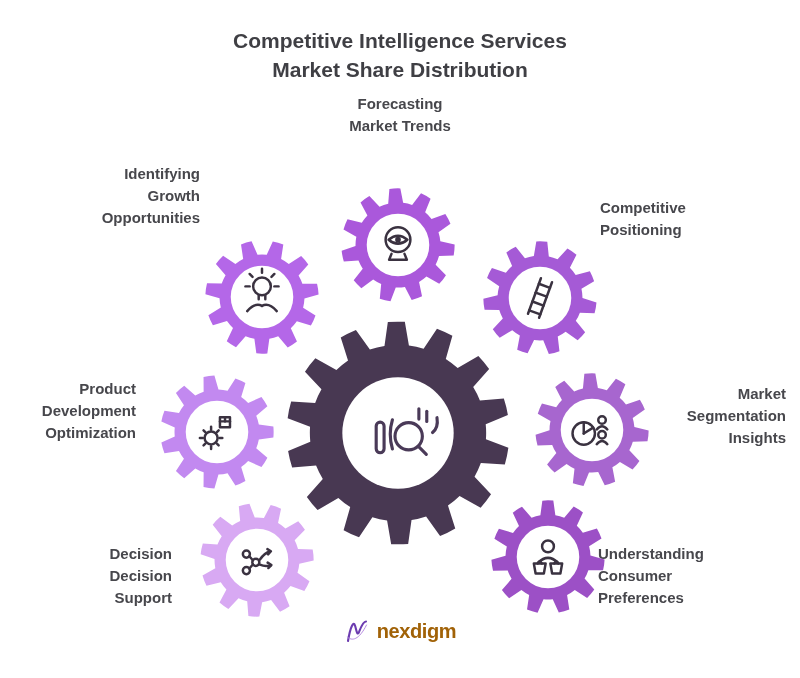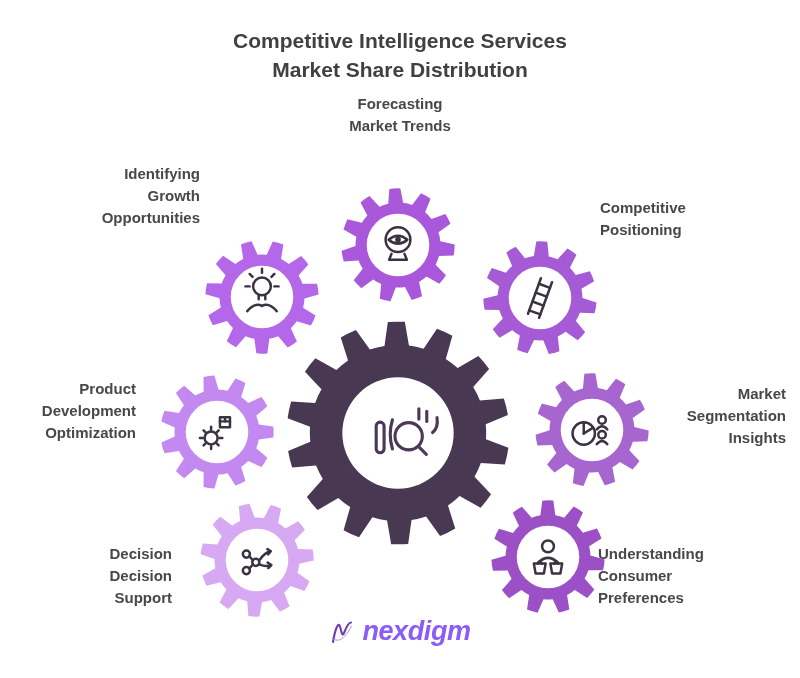--- a/index.html
+++ b/index.html
@@ -10,21 +10,21 @@
   .label{position:absolute;font-size:15px;font-weight:bold;color:#47474C;line-height:22px;}
   .label.r{text-align:right;}
   .label.l{text-align:left;}
   .label.c{text-align:center;}
   .gear-wrap{position:absolute;}
   .gear-wrap svg{width:100%;height:100%;display:block;overflow:visible;}
   .icon{fill:none;stroke:#3A3240;stroke-width:2.1;stroke-linecap:round;stroke-linejoin:round;}
   .icon .fill{fill:#3A3240;stroke:none;}
   .center-icon{fill:none;stroke:#4A3A58;stroke-width:1.35;stroke-linecap:round;stroke-linejoin:round;}
   .logo{position:absolute;left:0;width:100%;top:616px;display:flex;align-items:center;justify-content:center;gap:7px;}
-  .logo-text{font-size:27px;font-weight:bold;color:#8b5cf6;letter-spacing:-0.4px;font-style:italic;}
+  .logo-text{font-size:20px;font-weight:bold;color:#a16207;letter-spacing:-0.4px;}
 </style>
 </head>
 <body>
 
 <div class="canvas">
 
   <div class="title">
     <div>Competitive Intelligence Services</div>
     <div>Market Share Distribution</div>
   </div>

